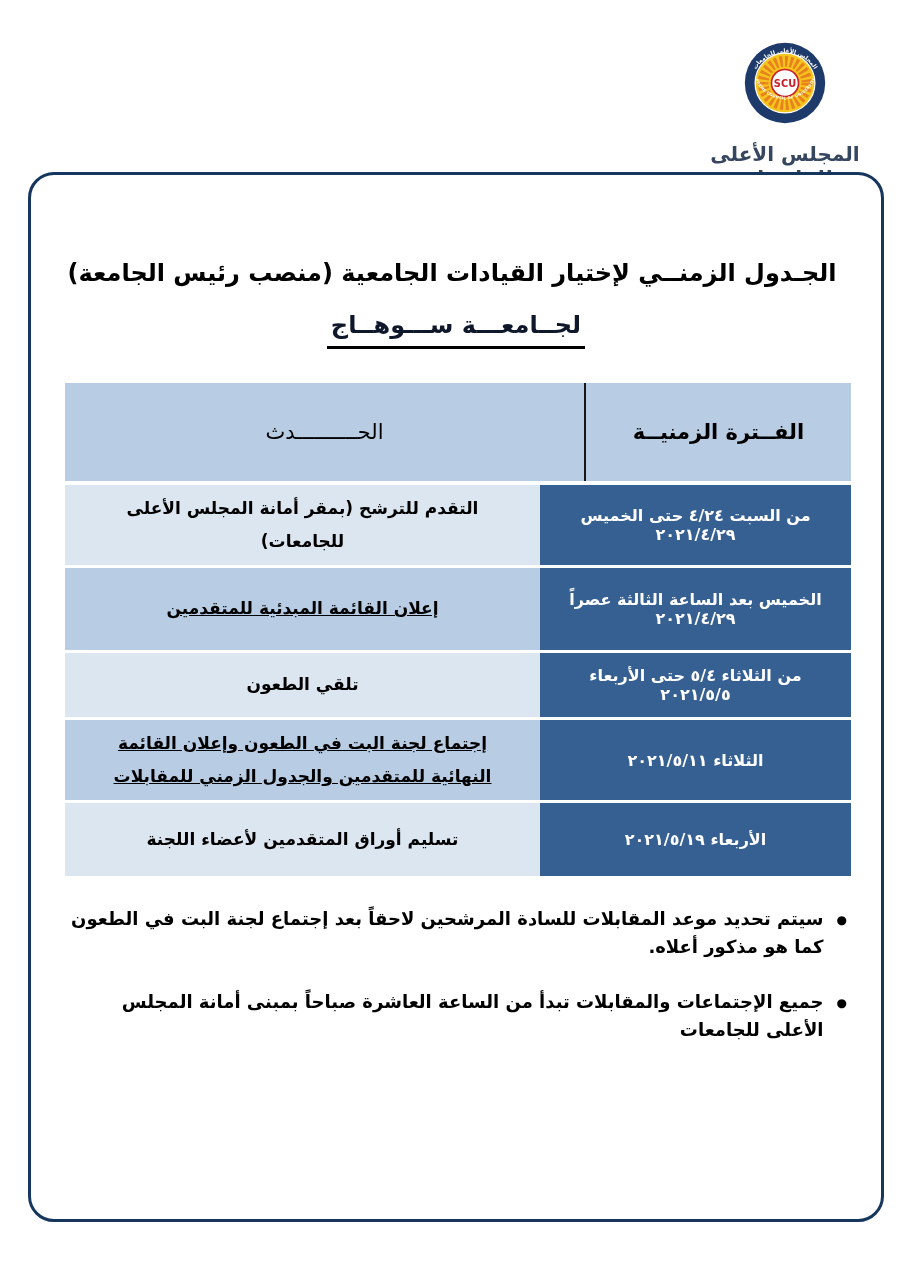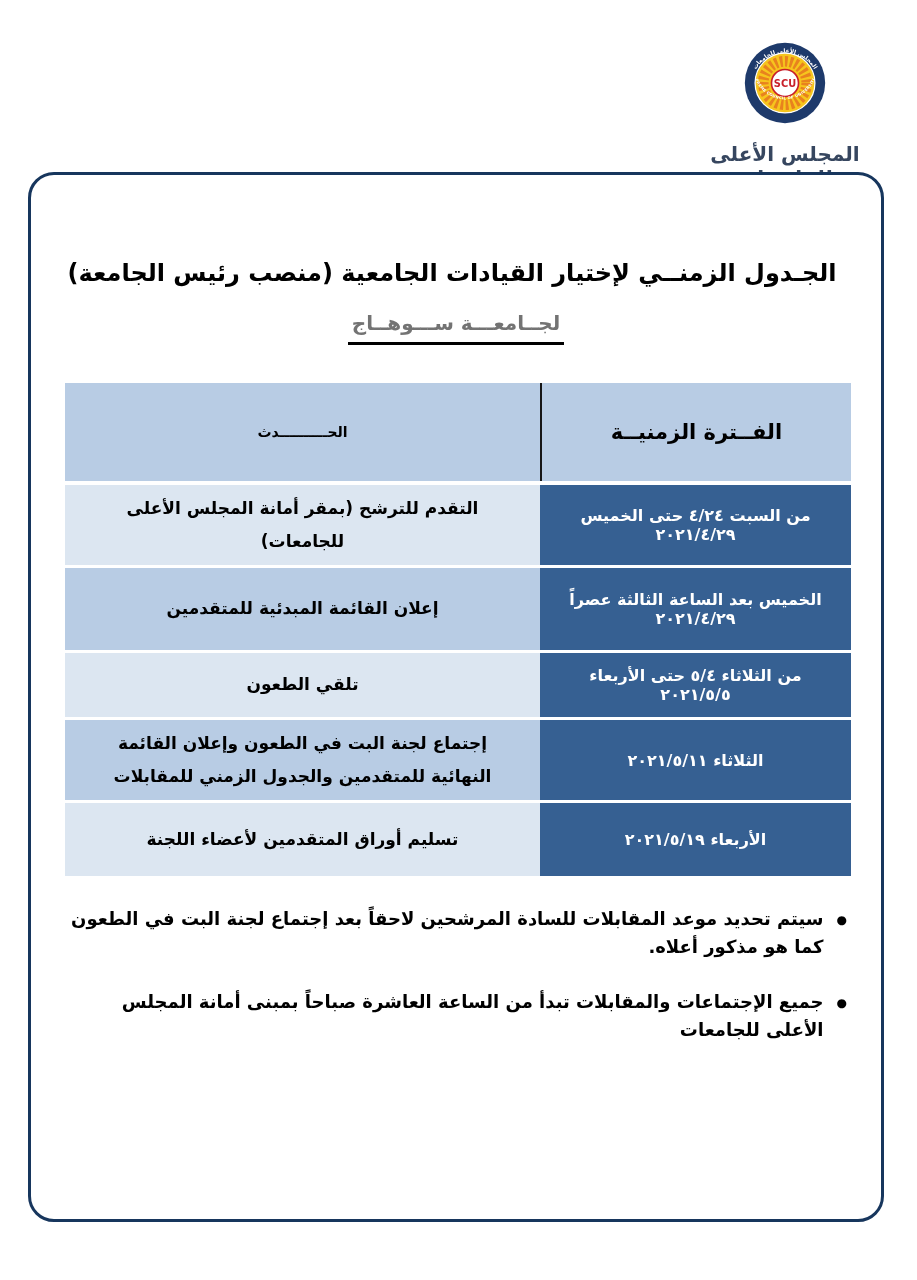--- a/index.html
+++ b/index.html
@@ -22,37 +22,37 @@
   .logo-caption { margin-top:18px; font-size:20px; font-weight:bold; color:#36465f; }
 
   
   .doc-box {
     position:absolute; left:28px; top:172px; width:856px; height:1050px;
     border:3px solid var(--box-border,#17365D); border-radius:26px; background:#ffffff;
   }
   .title1 { position:absolute; top:84px; left:0; right:8px; text-align:center;
             font-size:24px; font-weight:bold; color:#000; }
   .title2-wrap { position:absolute; top:136px; left:0; right:0; text-align:center; }
-  .title2 { display:inline-block; font-size:20px; font-weight:bold; color:#737373;
+  .title2 { display:inline-block; font-size:24px; font-weight:bold; color:#0f172a;
             border-bottom:3px solid #000; padding:0 4px 7px 4px; }
 
   
   .sched-table { position:absolute; top:208px; right:30px; left:34px; }
   .cell { display:flex; align-items:center; justify-content:center; }
   .thead { display:flex; height:98px; margin-bottom:4px; }
-  .hperiod { width:311px; background:var(--header-cell-bg,#B8CCE4);
+  .hperiod { width:267px; background:var(--header-cell-bg,#B8CCE4);
              border-left:2px solid #161616; font-size:21px; font-weight:bold; color:#000; }
-  .hevent  { flex:1; background:var(--header-cell-bg,#B8CCE4); font-size:14px; font-weight:bold; color:#000; }
+  .hevent  { flex:1; background:var(--header-cell-bg,#B8CCE4); font-size:21px; font-weight:normal; color:#000; }
   .trow { display:flex; margin-bottom:3px; }
   .trow .period { width:311px; background:var(--date-cell-bg,#366092); color:#ffffff;
                   font-size:16px; font-weight:bold; padding:4px 20px; text-align:center; }
   .trow .event  { flex:1; color:#000; font-size:17px; font-weight:bold;
                   padding:6px 26px; text-align:center; line-height:1.95; }
   .r1 .event,.r3 .event,.r5 .event { background:var(--row-light-bg,#DCE6F1); }
-  .r2 .event,.r4 .event            { background:var(--row-alt-bg,#B8CCE4); }
+  .r2 .event,.r4 .event            { background:var(--row-alt-bg,#B8CCE4);text-decoration:underline; }
   .r1{min-height:80px}.r2{min-height:82px}.r3{min-height:64px}.r4{min-height:80px}.r5{min-height:73px}
 
   
   .notes { position:absolute; top:730px; right:34px; left:36px; }
   .note { display:flex; align-items:flex-start; margin-bottom:27px;
           font-size:18px; font-weight:bold; color:#000; line-height:1.55; }
   .bullet { font-size:12px; margin-left:13px; margin-top:6px; flex:0 0 auto; }
   .note-text { text-align:right; }
 </style>
 </head>

